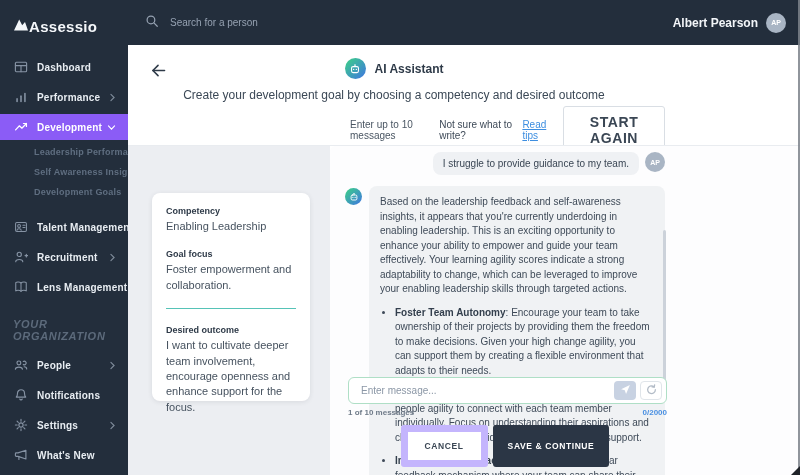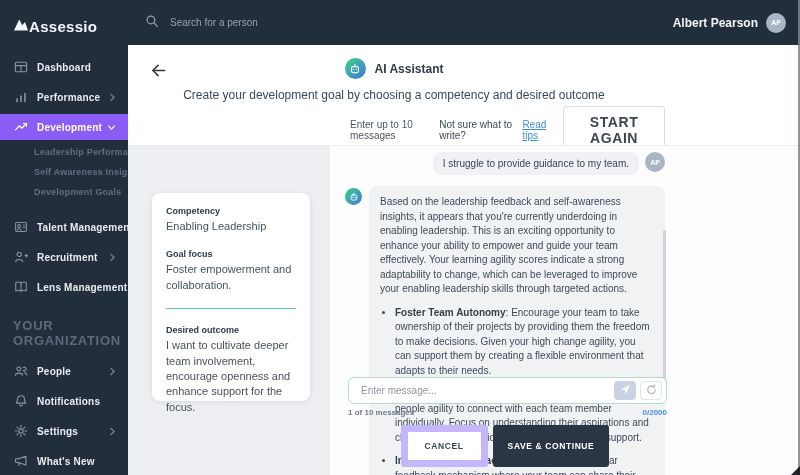--- a/index.html
+++ b/index.html
@@ -17,21 +17,21 @@
   .nav { margin-top:14px; }
   .nav-item { display:flex; align-items:center; height:30px; padding:0 12px 0 13px; cursor:pointer; }
   .nav-icon { width:15px; height:15px; display:flex; align-items:center; justify-content:center; flex:none; }
   .nav-label { color:#e8edf2; font-size:10px; font-weight:700; margin-left:9px; letter-spacing:.2px; flex:1; white-space:nowrap; }
   .nav-chev { flex:none; display:flex; }
   .nav-item.active { background:#8b5cf6; height:26px; margin:2px 0; }
   .nav-item.active .nav-label { color:#fff; }
   .sub-item { height:20px; display:flex; align-items:center; padding-left:34px; cursor:pointer; }
   .sub-label { color:#5f6e80; font-size:9px; font-weight:700; letter-spacing:.2px; white-space:nowrap; }
   .nav-gap { height:10px; }
-  .section-label { color:#5c6a7b; font-size:13px; font-weight:700; letter-spacing:.7px; padding:16px 0 8px 13px; }
+  .section-label { color:#5c6a7b; font-size:11px; font-weight:700; letter-spacing:.7px; padding:16px 0 8px 13px;font-style:italic; }
 
   
   .topbar { position:absolute; left:128px; top:0; right:0; height:45px; background:#232e3c;
     display:flex; align-items:center; padding:0 14px 0 17px; }
   .search-wrap { display:flex; align-items:center; gap:9px; flex:1; }
   .search-input { background:transparent; border:none; outline:none; color:#dfe5ec;
     font-size:10px; font-family:"Liberation Sans", sans-serif; width:200px; }
   .search-input::placeholder { color:#96a2b2; }
   .user-wrap { display:flex; align-items:center; gap:8px; }
   .user-name { color:#f2f5f8; font-size:12px; font-weight:700; }

